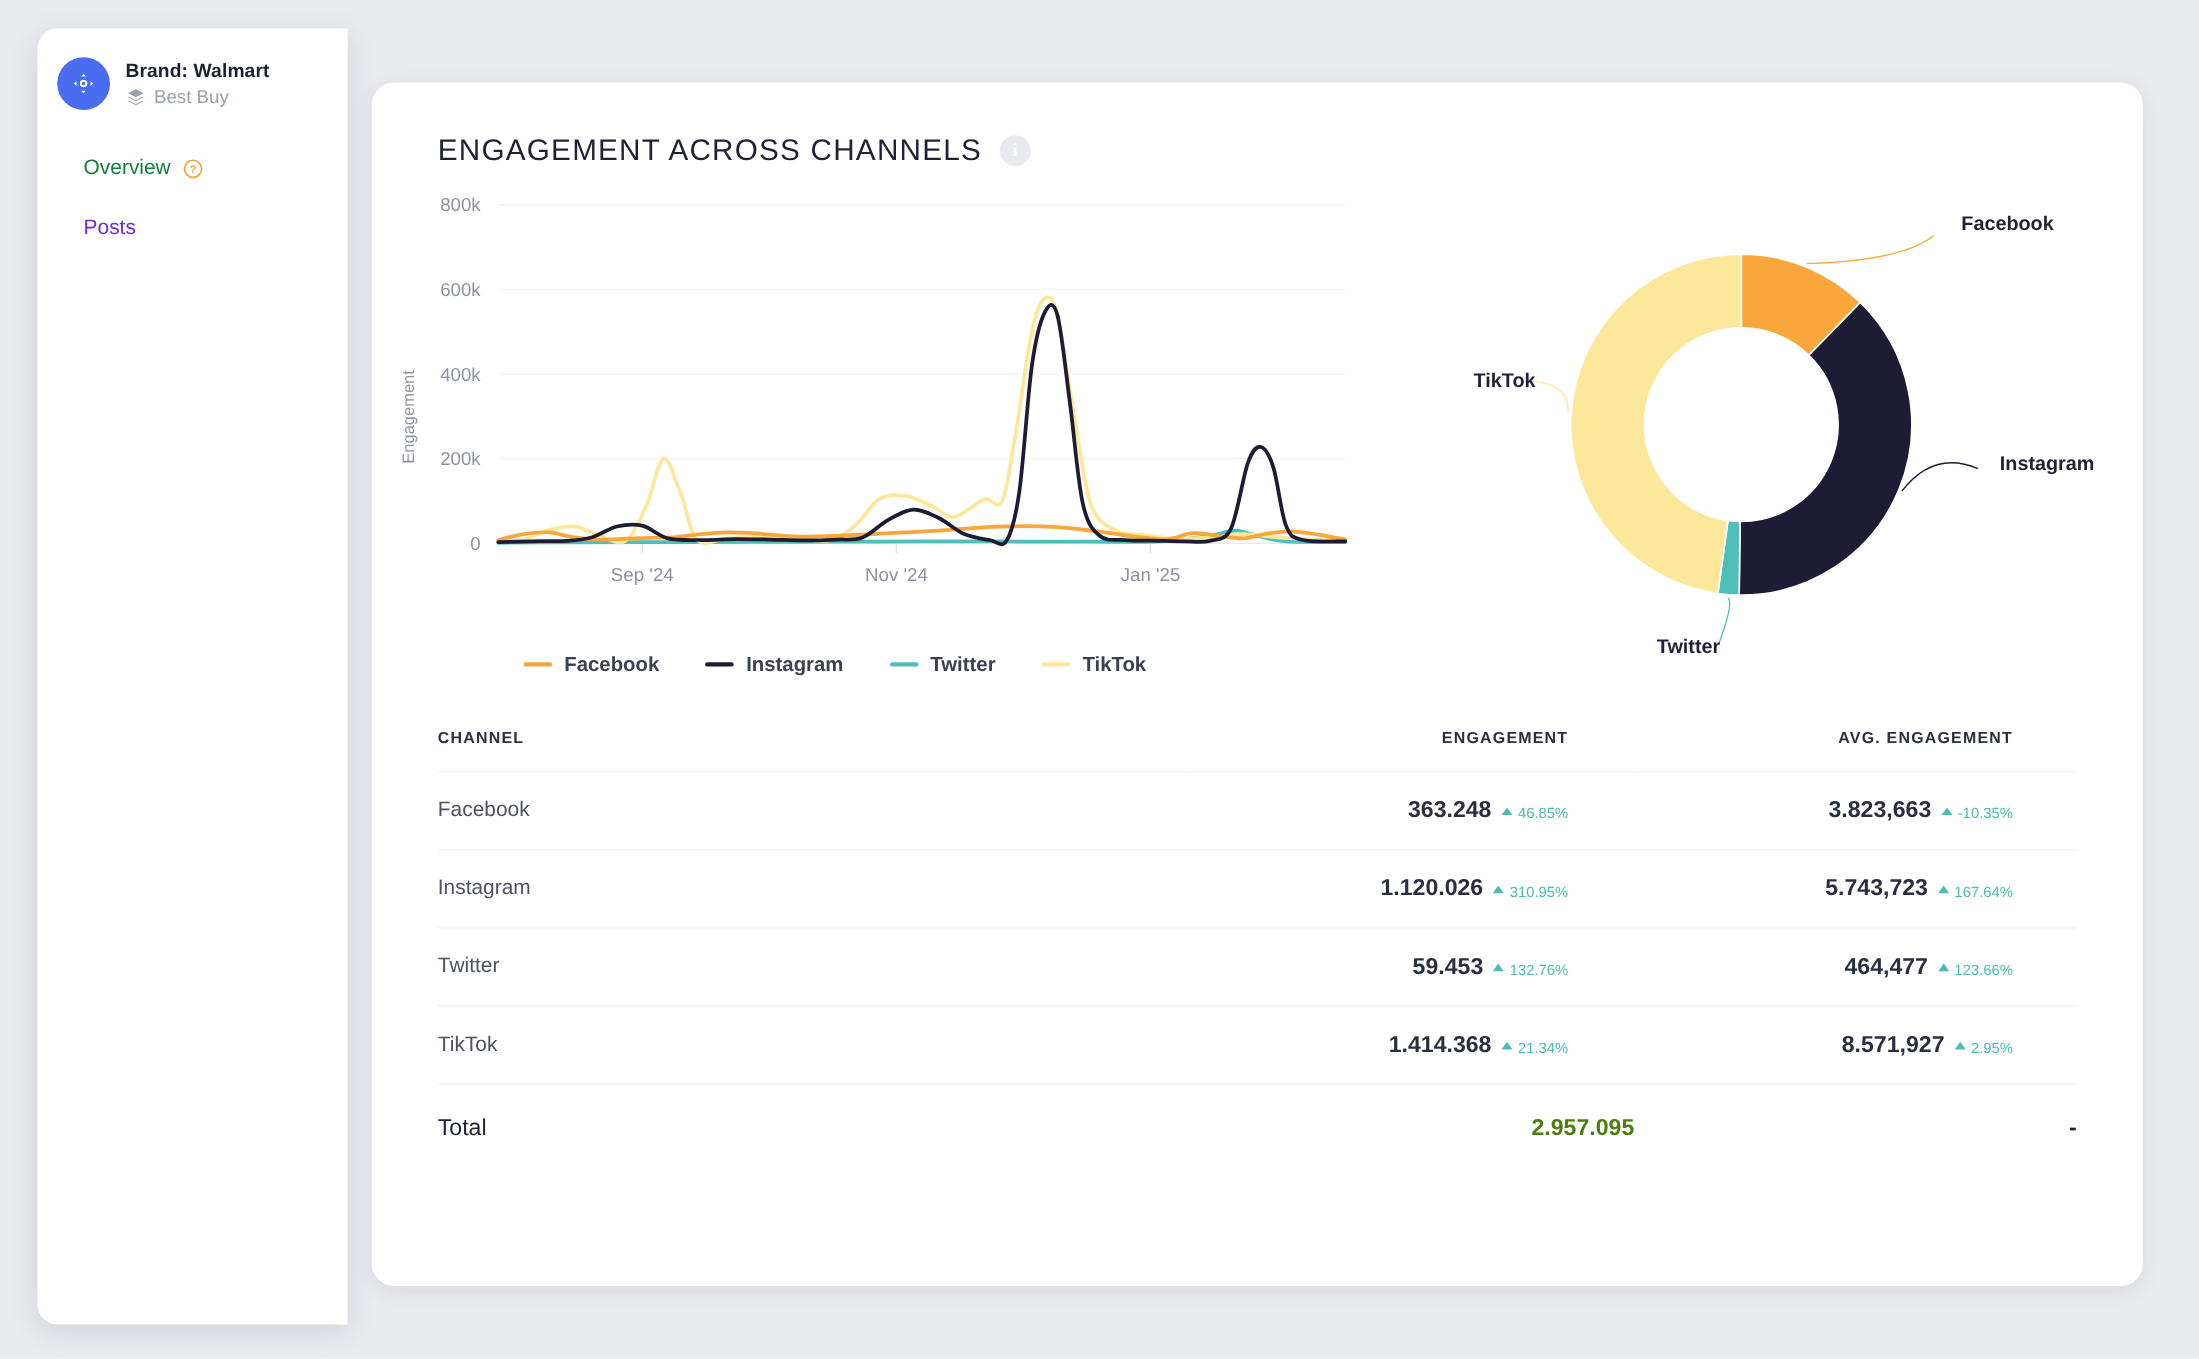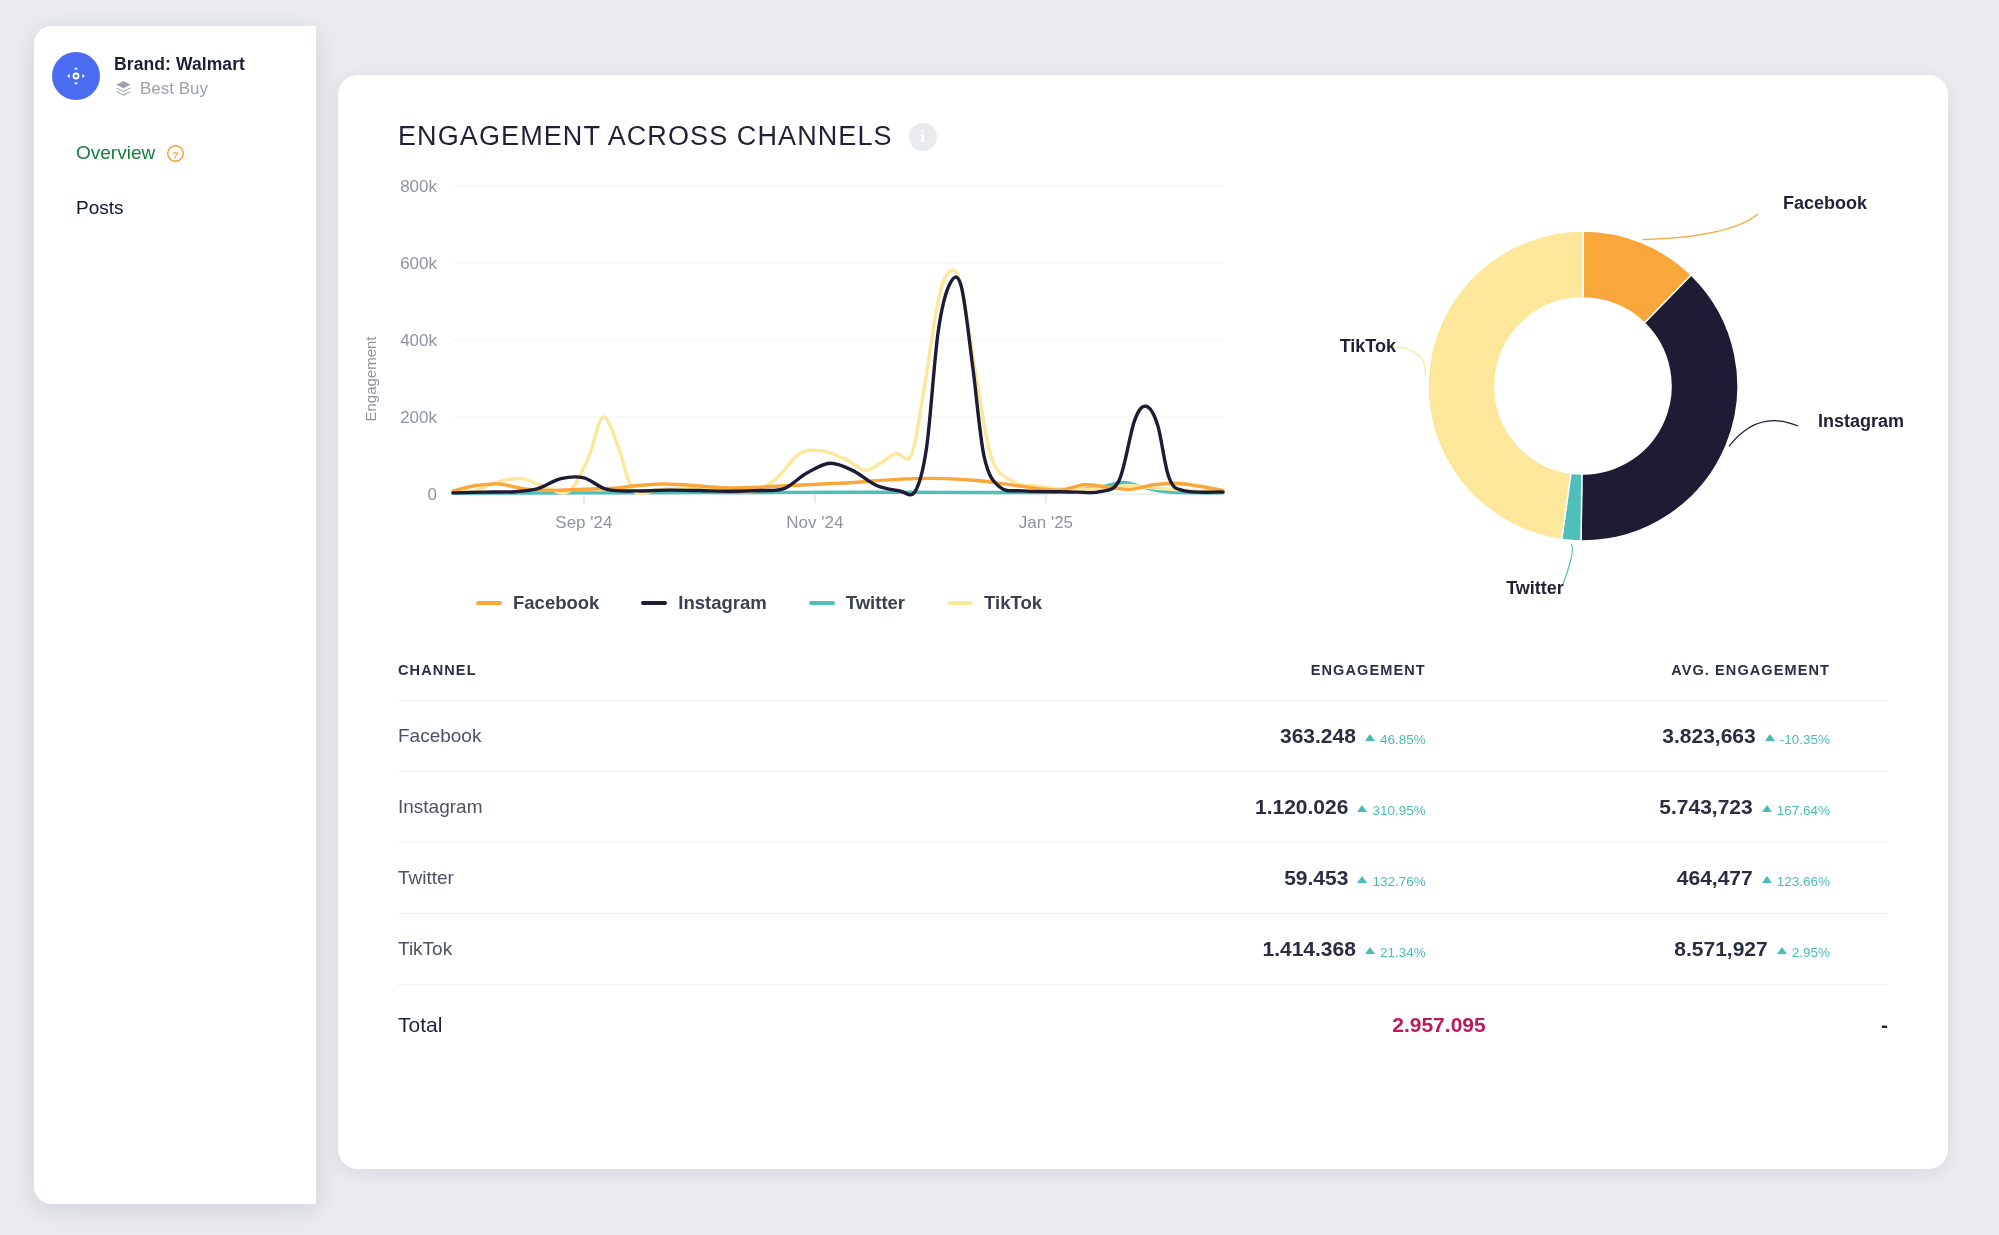--- a/index.html
+++ b/index.html
@@ -44,21 +44,21 @@
   .brand-sub-row { display: flex; align-items: flex-start; gap: 7px; }
   .brand-sub {
     font-size: 17px; color: #9aa1ae; font-weight: 400;
     white-space: nowrap;
   }
   .nav { margin-top: 34px; }
   .nav-item {
     position: relative;
     display: flex; align-items: center; gap: 11px;
     padding: 8px 0 8px 42px;
-    font-size: 19px; color: #0f172a;
+    font-size: 19px; color: #6d28d9;
     cursor: pointer;
   }
   .nav-item.active { color: #15803d; }
   .nav-item.active::before {
     content: "";
     position: absolute; left: -13px; top: 2px;
     width: 5px; height: 31px;
     border-radius: 3px;
     background: #f2a33c;
   }
@@ -139,21 +139,21 @@
     border-right: 5px solid transparent;
     border-bottom: 7px solid #49bdb5;
     position: relative; top: -2px;
   }
   .delta-val { font-size: 13.5px; color: #49bdb5; font-weight: 400; }
   .pad-eng { padding-right: 60px; }
   .pad-avg { padding-right: 58px; }
   tr.total-row { border-top: 1px solid #eceef1; }
   tr.total-row td { padding: 28px 0 0 0; }
   .total-label { font-size: 21px; font-weight: 400; color: #1f2236; }
-  .total-num { font-size: 21px; font-weight: 700; color: #be185d; }
+  .total-num { font-size: 21px; font-weight: 700; color: #4d7c0f; }
   .total-dash { font-size: 21px; font-weight: 700; color: #1f2236; }
 
   .axis-label-text { font-size: 15px; fill: #8d93a1; }
   .tick-text { font-size: 17px; fill: #8d93a1; }
   .donut-label { font-size: 18px; font-weight: 700; fill: #1f2236; }
 </style>
 </head>
 <body>
 
 <div class="app-root">

